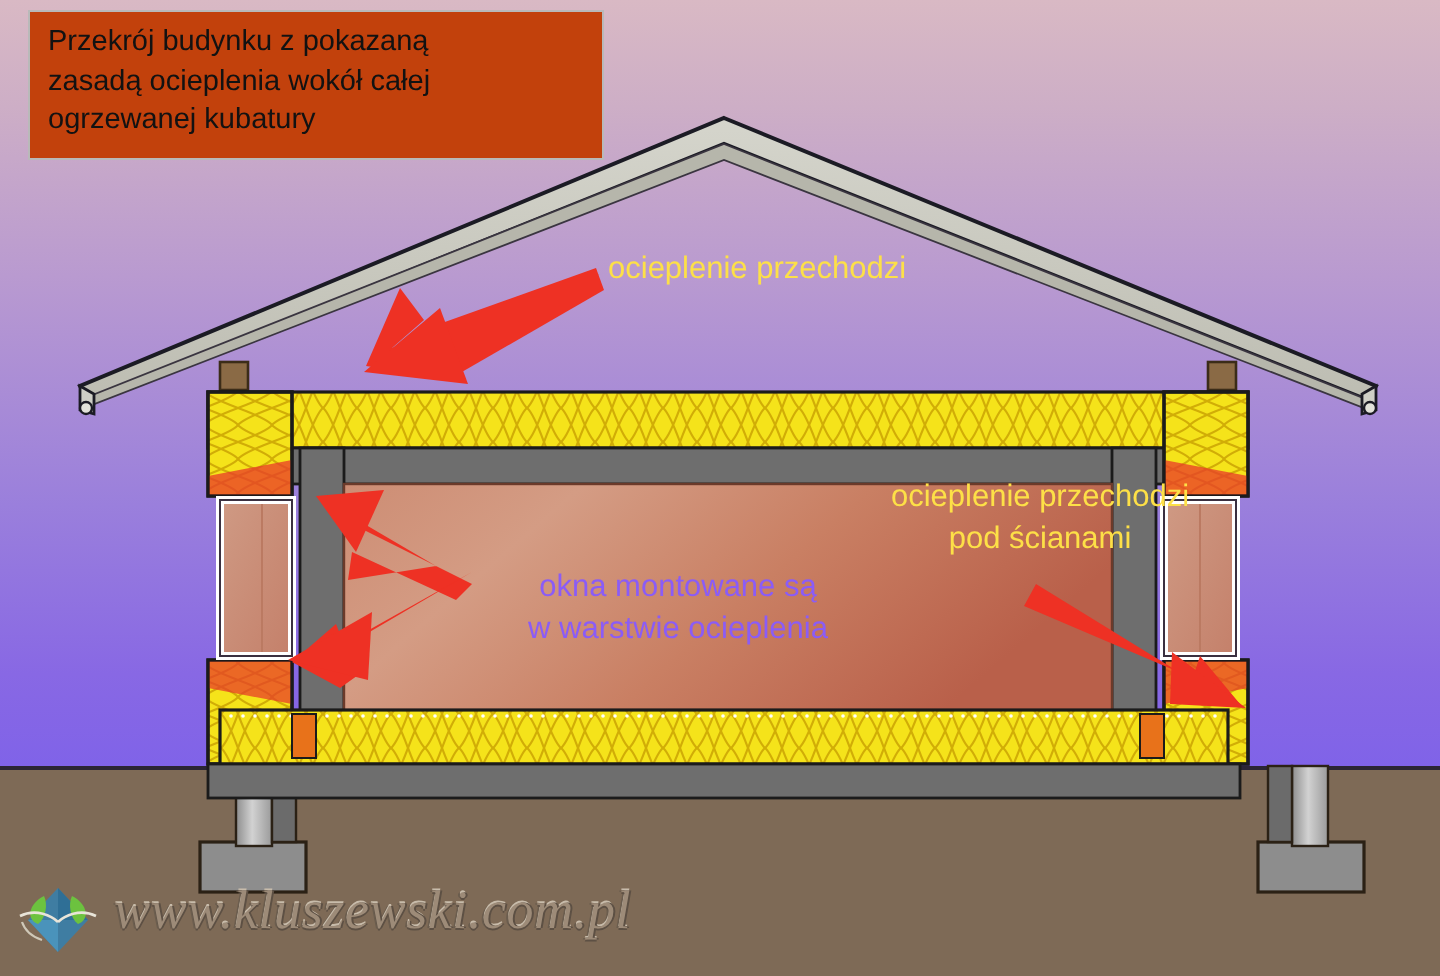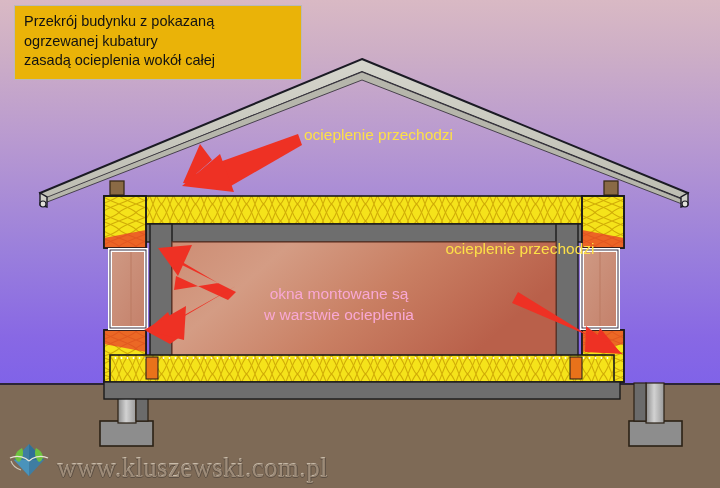--- a/index.html
+++ b/index.html
@@ -13,38 +13,38 @@
     background:linear-gradient(to bottom,#d9b9c4 0%,#cdaec6 14%,#b99ad0 36%,#9a7fdc 66%,#8868e4 88%,#8063e8 100%);
   }
   #ground{
     position:absolute;left:0;top:383px;width:720px;height:105px;
     background:#7e6a56;
     border-top:2px solid #2b2535;
   }
   
   #title-card{
     position:absolute;left:14px;top:5px;width:288px;height:75px;
-    background:#eab308;border:1px solid #b9b9b9;
+    background:#c2410c;border:1px solid #b9b9b9;
     box-sizing:border-box;padding:6px 9px 0 9px;
     font-size:14.5px;line-height:19.5px;color:#121212;
   }
   #title-card div{white-space:nowrap;}
   
   #svg{position:absolute;left:0;top:0;}
   
   .anno{
     position:absolute;color:#fde047;font-size:15.5px;line-height:21px;
     font-weight:400;white-space:nowrap;
   }
   #anno-roof{left:304px;top:124px;}
   #anno-wall{left:416px;top:238px;text-align:center;width:208px;}
-  #anno-win{left:222px;top:283px;text-align:center;width:234px;color:#f9a8d4;}
+  #anno-win{left:222px;top:283px;text-align:center;width:234px;color:#8b5cf6;}
   
   #watermark{
-    position:absolute;left:8px;top:440px;display:flex;align-items:flex-end;gap:7px;
+    position:absolute;left:8px;top:440px;display:flex;align-items:flex-start;gap:7px;font-style:italic;
   }
   #wm-text{
     font-family:"Liberation Serif", serif;font-size:27px;color:#9d8b78;
     letter-spacing:.3px;
     text-shadow:0 1px 0 #5d5044, 1px 0 0 #5d5044, 0 -1px 0 #c8bcab, -1px 0 0 #6b5d4e;
   }
 </style>
 </head>
 <body>
 
@@ -212,30 +212,31 @@
       <polygon points="158,248 192,245 178,276" fill="#ee3124"></polygon>
     </g>
     <g>
       <polygon points="236,286 166,327 184,334 170,344 146,331 168,312 172,322" fill="#ee3124"></polygon>
       <polygon points="144,330 186,306 184,340" fill="#ee3124"></polygon>
     </g>
   </svg>
 
   <div id="title-card">
     <div>Przekrój budynku z pokazaną</div>
+    <div>zasadą ocieplenia wokół całej</div>
     <div>ogrzewanej kubatury</div>
-    <div>zasadą ocieplenia wokół całej</div>
   </div>
 
   <div class="anno" id="anno-roof">
     <div>ocieplenie przechodzi</div>
   </div>
 
   <div class="anno" id="anno-wall">
     <div>ocieplenie przechodzi</div>
+    <div>pod ścianami</div>
   </div>
 
   <div class="anno" id="anno-win">
     <div>okna montowane są</div>
     <div>w warstwie ocieplenia</div>
   </div>
 
   <div id="watermark">
     <span>
       <svg width="42" height="40" viewBox="0 0 42 40">

